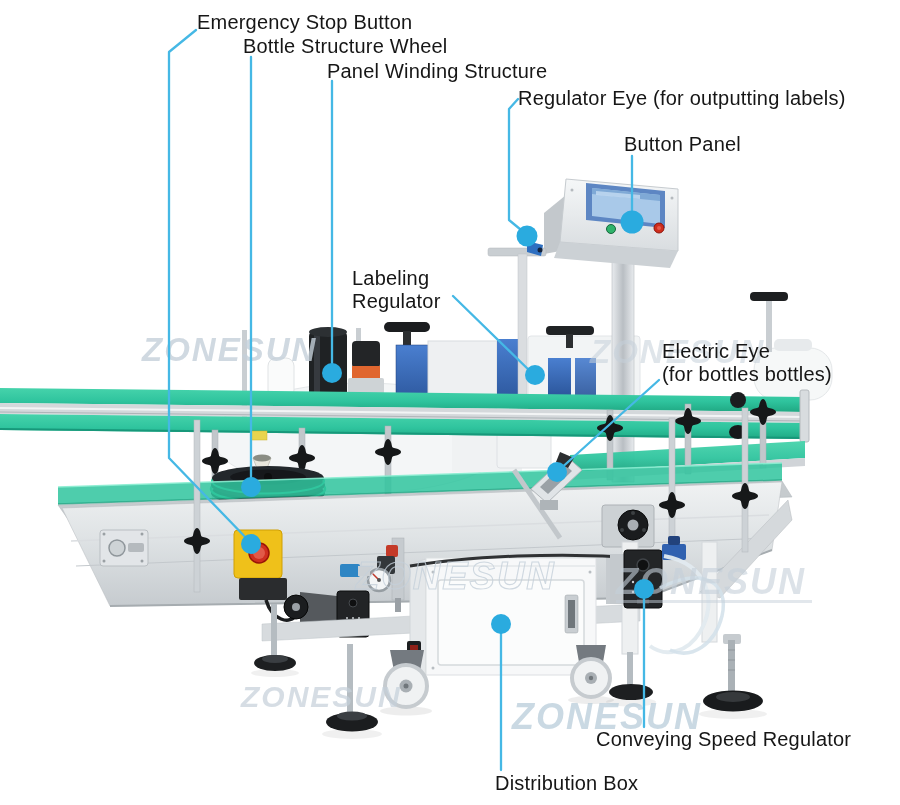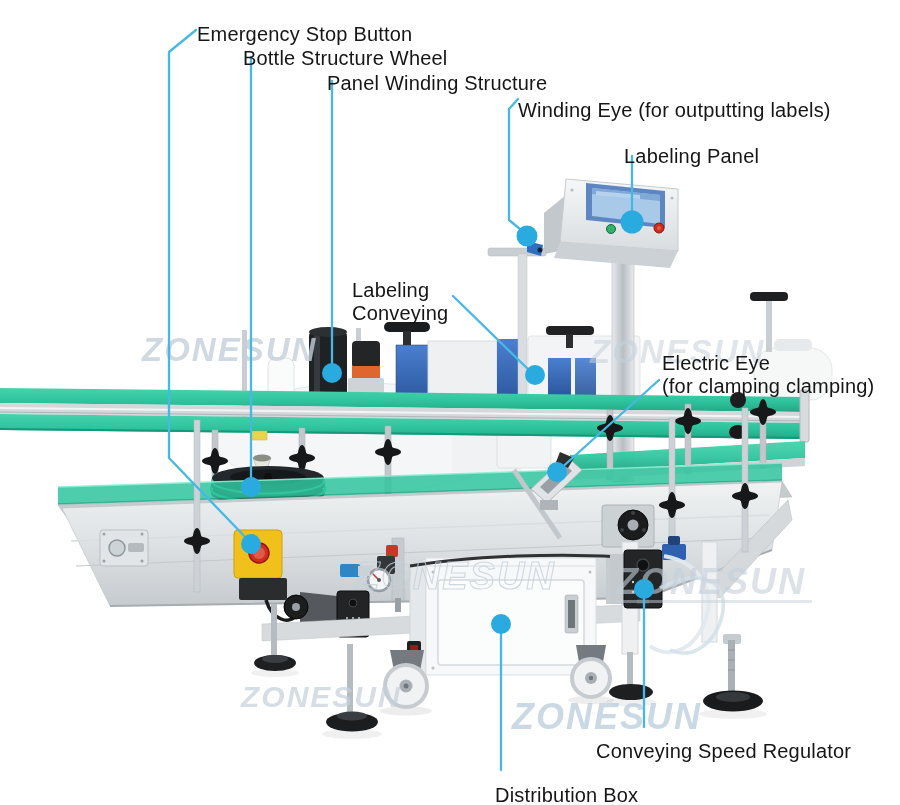--- a/index.html
+++ b/index.html
@@ -3,21 +3,21 @@
 <meta charset="utf-8">
 <style>
   html,body{margin:0;padding:0;background:#ffffff;}
   .stage{
     position:relative;width:900px;height:805px;background:#ffffff;overflow:hidden;
     font-family:"Liberation Sans","DejaVu Sans",sans-serif;
   }
   .art{position:absolute;left:0;top:0;width:900px;height:805px;display:block;}
   .callout{
     position:absolute;color:var(--label-text,#161616);
-    font-size:20px;line-height:23px;letter-spacing:.2px;white-space:nowrap;margin-top:12px;
+    font-size:20px;line-height:23px;letter-spacing:.2px;white-space:nowrap;
   }
   .leader{fill:none;stroke:var(--leader-line,#45b8e5);stroke-width:2.3;stroke-linejoin:round;stroke-linecap:round;}
   .dot{fill:var(--callout-dot,#2aabdf);}
   .wm{fill:var(--watermark-gray,#c5d0da);font-family:"Liberation Sans","DejaVu Sans",sans-serif;
       font-style:italic;font-weight:bold;letter-spacing:2px;}
   .wm-outline{fill:none;stroke:var(--watermark-gray,#c5d0da);stroke-width:1.1;}
   .wm-blue{fill:#b9cdda;}
 </style>
 </head>
 <body>
@@ -394,32 +394,32 @@
 <div class="callout" style="left:197px;top:11px">
   <span>Emergency Stop Button</span>
 </div>
 <div class="callout" style="left:243px;top:35px">
   <span>Bottle Structure Wheel</span>
 </div>
 <div class="callout" style="left:327px;top:60px">
   <span>Panel Winding Structure</span>
 </div>
 <div class="callout" style="left:518px;top:87px">
-  <span>Winding Eye (for outputting labels)</span>
+  <span>Regulator Eye (for outputting labels)</span>
 </div>
 <div class="callout" style="left:624px;top:133px">
-  <span>Labeling Panel</span>
+  <span>Button Panel</span>
 </div>
 <div class="callout" style="left:352px;top:267px">
   <div>Labeling</div>
-  <div>Conveying</div>
+  <div>Regulator</div>
 </div>
 <div class="callout" style="left:662px;top:340px">
   <div>Electric Eye</div>
-  <div>(for clamping clamping)</div>
+  <div>(for bottles bottles)</div>
 </div>
 <div class="callout" style="left:596px;top:728px">
   <span>Conveying Speed Regulator</span>
 </div>
 <div class="callout" style="left:495px;top:772px">
   <span>Distribution Box</span>
 </div>
 
 </div>
 

